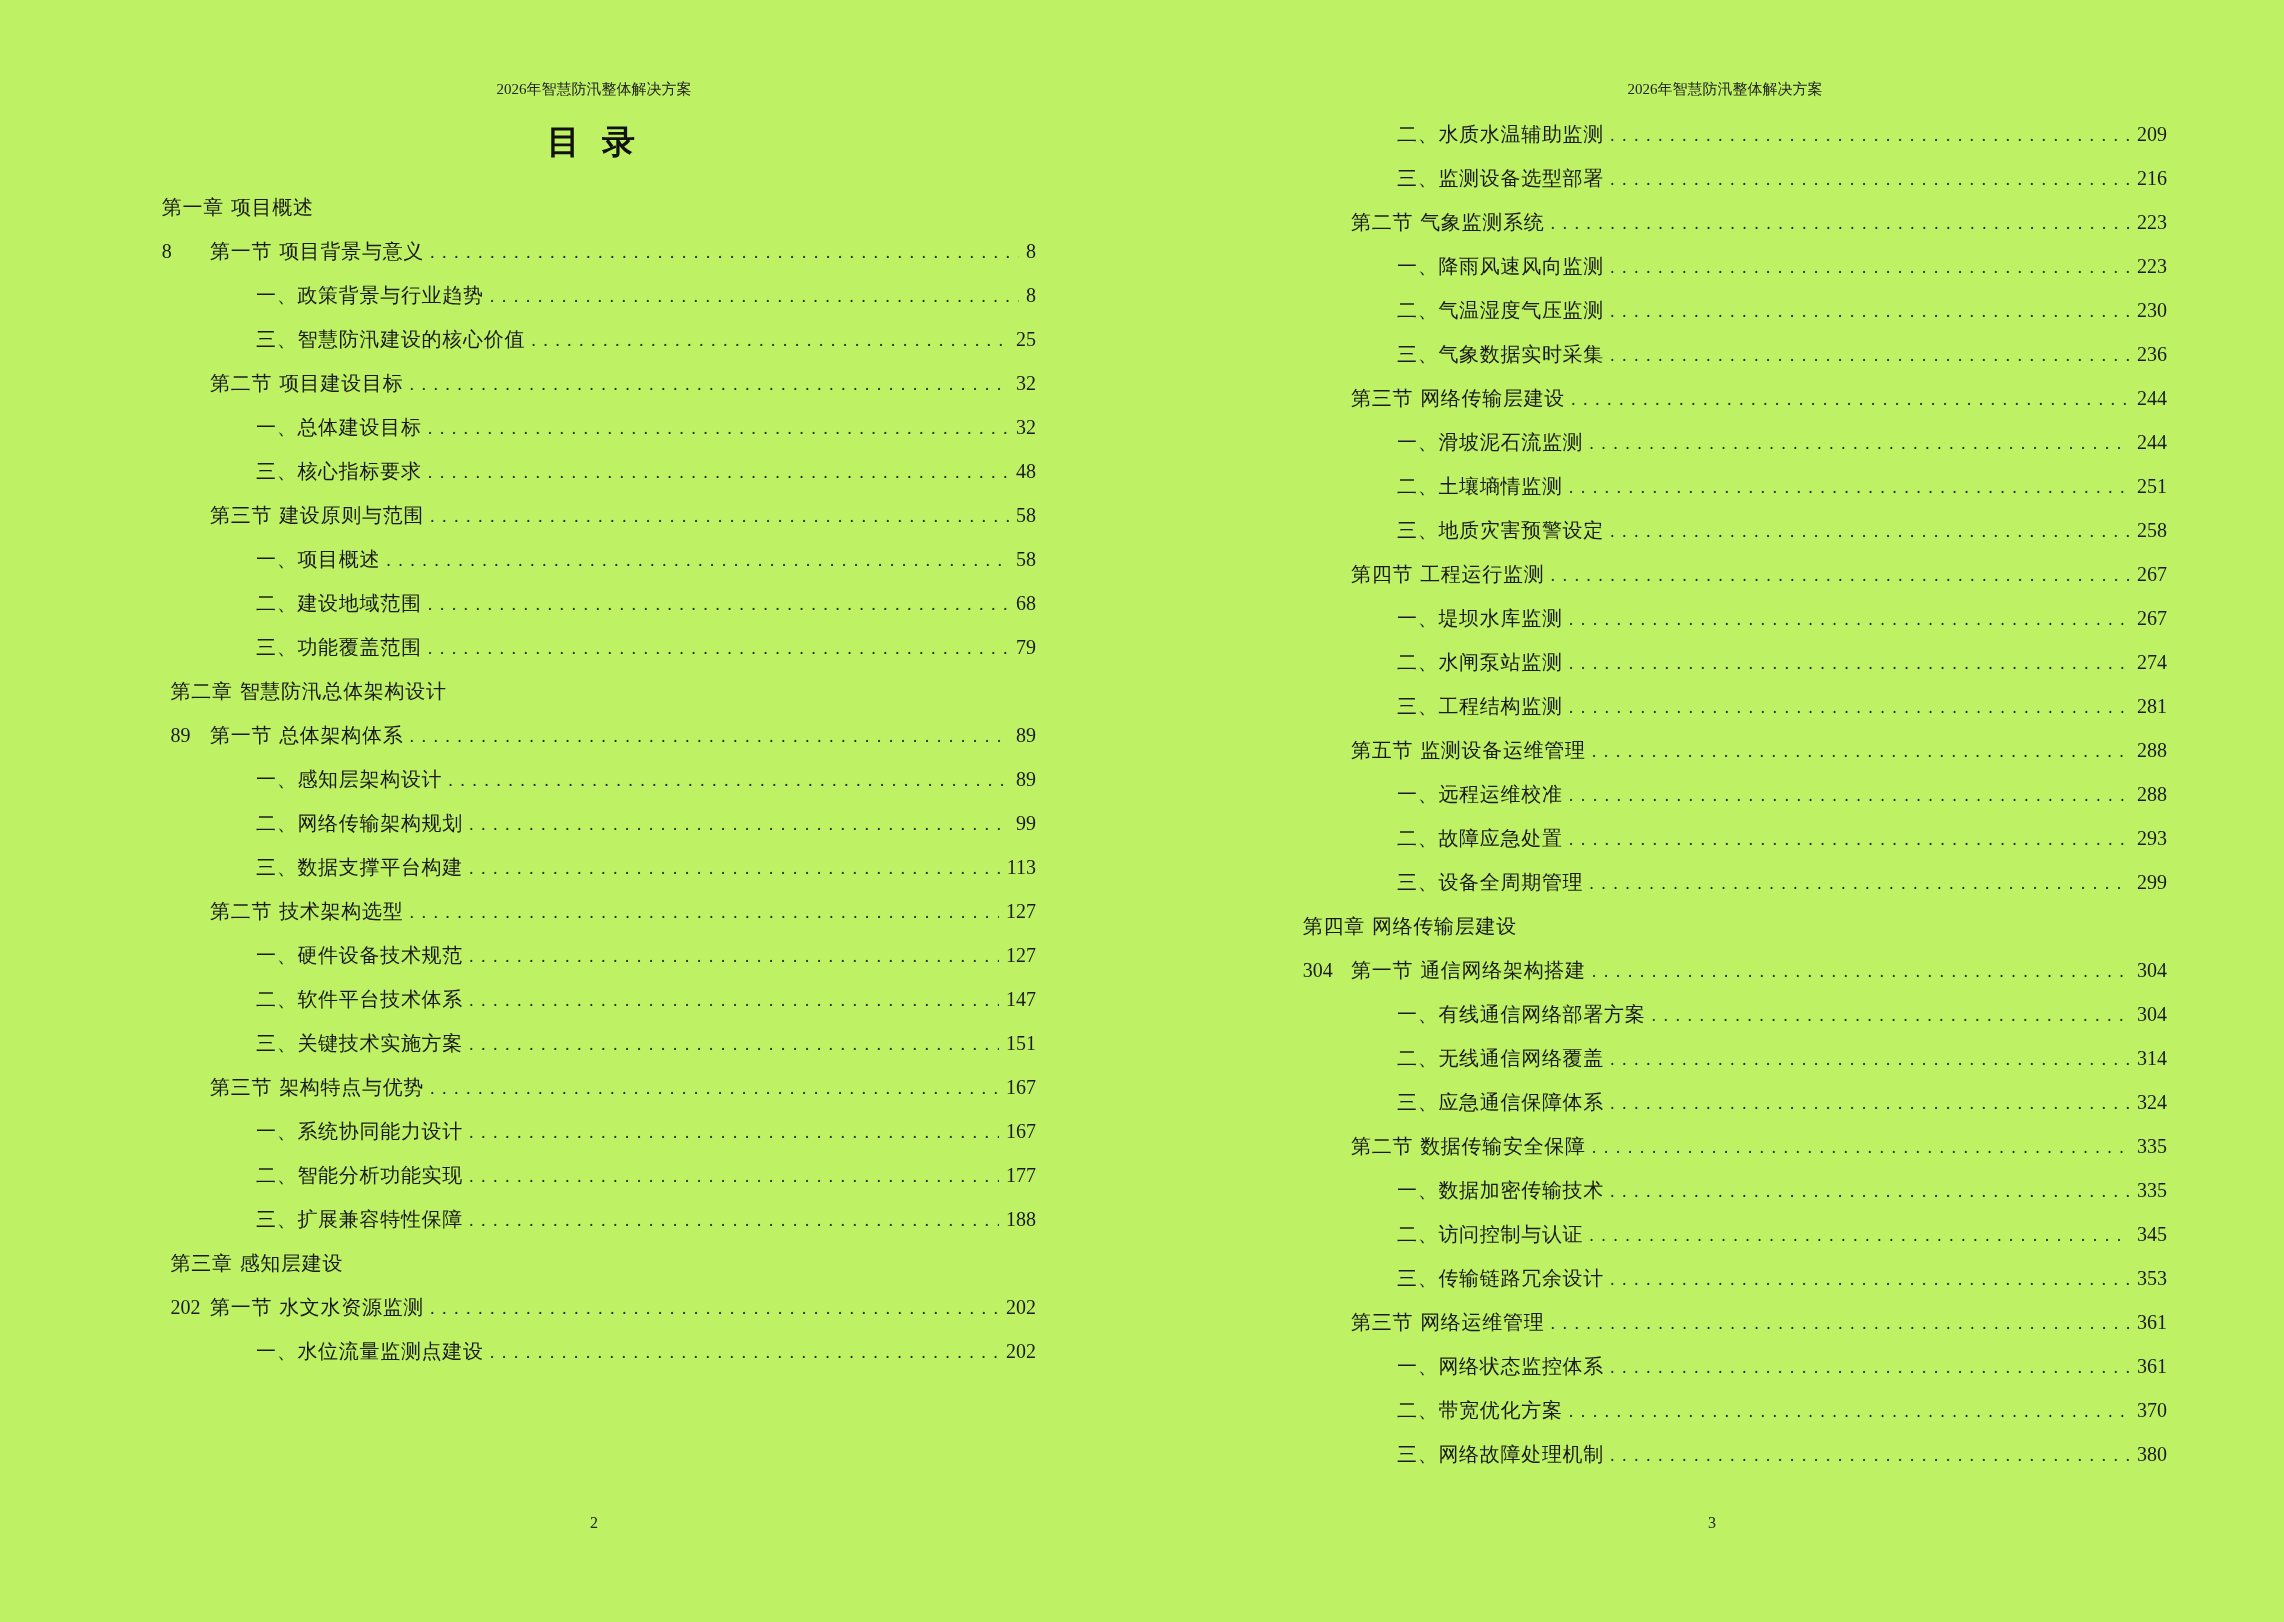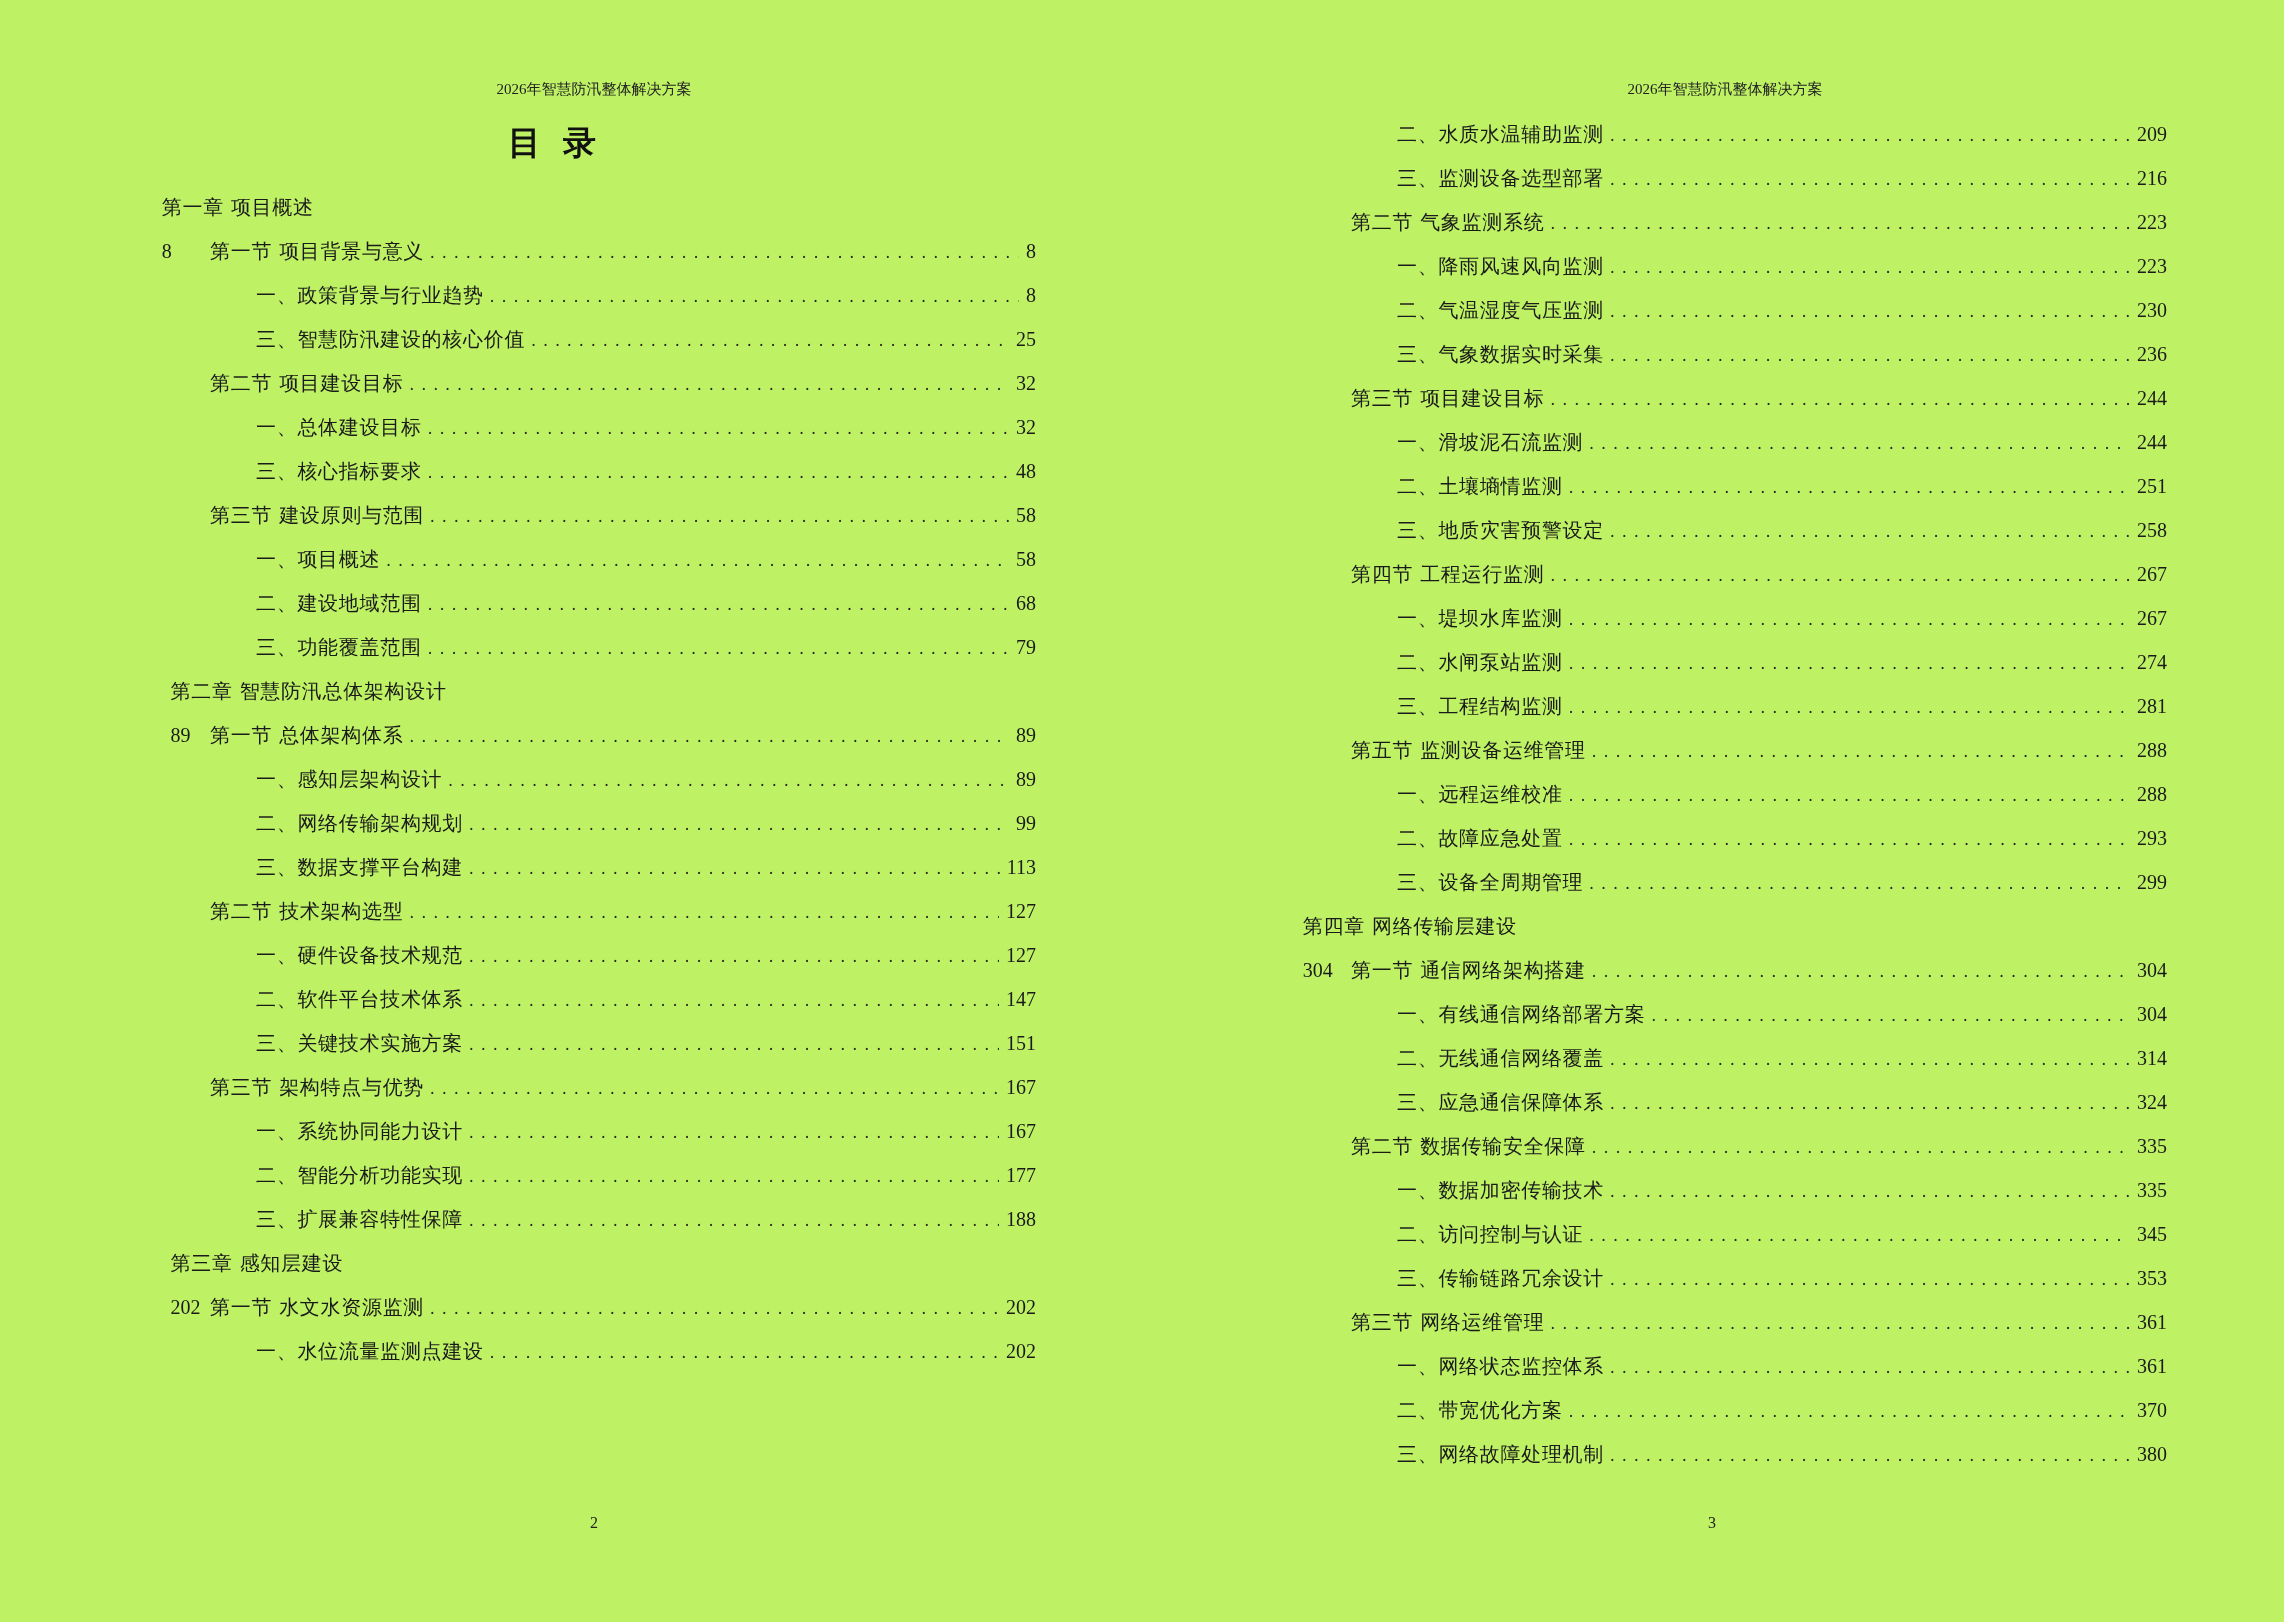--- a/index.html
+++ b/index.html
@@ -33,29 +33,29 @@
       transform: translateX(-50%);
       color: #222;
       font-family: "Liberation Serif", "DejaVu Serif", serif;
     }
     .page-left .running-header { left: 594px; }
     .page-right .running-header { left: 583px; }
 
     .toc-title {
       position: absolute;
       top: 121px;
-      left: 563px;
+      left: 602px;
       transform: translateX(-50%);
       font-size: 33px;
       line-height: 43px;
       font-weight: bold;
       letter-spacing: 22px;
       white-space: nowrap;
       color: #111;
-      font-family: Liberation Sans, sans-serif;
+      font-family: Liberation Serif, serif;
     }
 
     .toc-list {
       position: absolute;
       margin: 0;
       padding: 0;
       list-style: none;
     }
     .page-left .toc-list { top: 185px; left: 156px; width: 880px; }
     .page-right .toc-list { top: 112px; left: 155px; width: 870px; }
@@ -282,21 +282,21 @@
         <span class="toc-label">二、气温湿度气压监测</span>
         <span class="toc-leader"></span>
         <span class="toc-page">230</span>
       </li>
       <li class="toc-row level-item">
         <span class="toc-label">三、气象数据实时采集</span>
         <span class="toc-leader"></span>
         <span class="toc-page">236</span>
       </li>
       <li class="toc-row level-section">
-        <span class="toc-label">第三节  项目建设目标</span>
+        <span class="toc-label">第三节  网络传输层建设</span>
         <span class="toc-leader"></span>
         <span class="toc-page">244</span>
       </li>
       <li class="toc-row level-item">
         <span class="toc-label">一、滑坡泥石流监测</span>
         <span class="toc-leader"></span>
         <span class="toc-page">244</span>
       </li>
       <li class="toc-row level-item">
         <span class="toc-label">二、土壤墒情监测</span>

